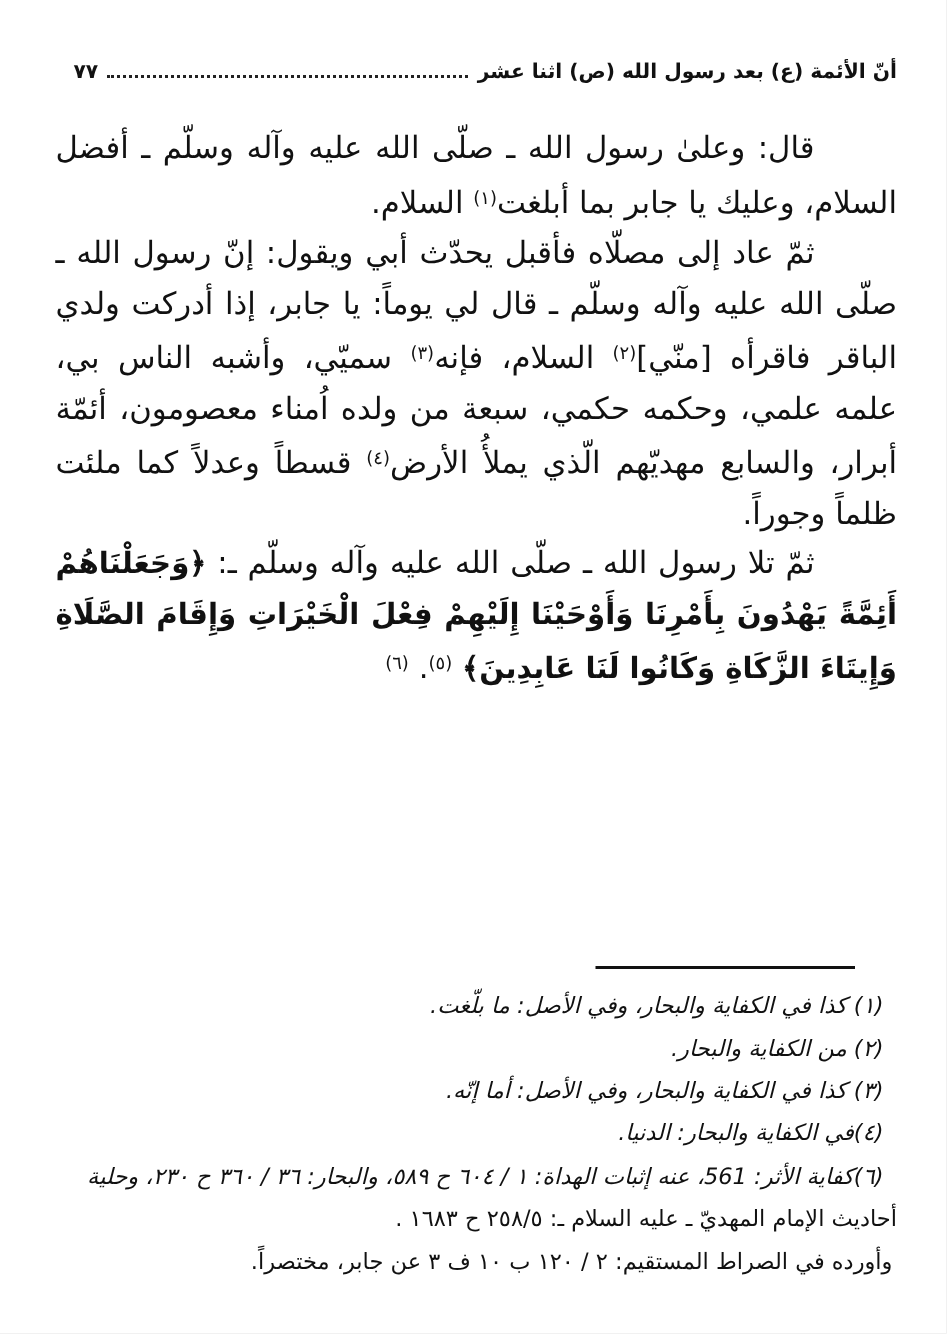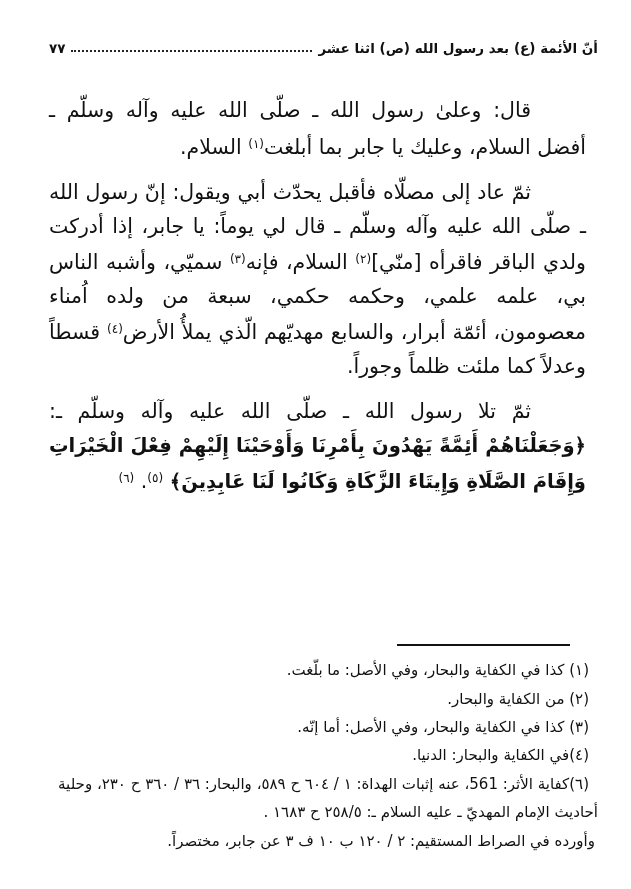--- a/index.html
+++ b/index.html
@@ -25,40 +25,40 @@
   .runhead .title{flex:0 0 auto;}
   .runhead .leader{
     flex:1 1 auto;
     border-bottom:2px dotted #222;
     margin:0 6px 4px 6px;
     height:1px;
   }
   .runhead .pageno{flex:0 0 auto;padding-left:12px;font-weight:700;}
   
   .bodytext{font-size:20.5px;line-height:33.5px;text-align:justify;}
-  .bodytext p{margin:12px;text-indent:55px;}
+  .bodytext p{margin:0;text-indent:55px;}
   .bodytext .sup{
     font-size:12px;
     vertical-align:6px;
     letter-spacing:0;
   }
   .bodytext .verse{
     font-weight:700;
     font-size:19.5px;
   }
   
   .footer{margin-top:auto;}
   .fn-sep{
     height:2px;background:#111;
     width:173px;
     margin:0 28px 10px auto; 
   }
   .footnotes{font-size:15px;line-height:28.4px;text-align:right;}
   .fn-line{margin:0;}
-  .ind-num{padding-right:9px;}
+  .ind-num{padding-right:9px;font-style:italic;}
   .ind-flush{padding-right:0;}
   .ind-sub{padding-right:3px;}
 </style>
 </head>
 <body>
 
 <div class="page">
 
   <div class="runhead">
     <span class="title">أنّ الأئمة (ع) بعد رسول الله (ص) اثنا عشر</span>

